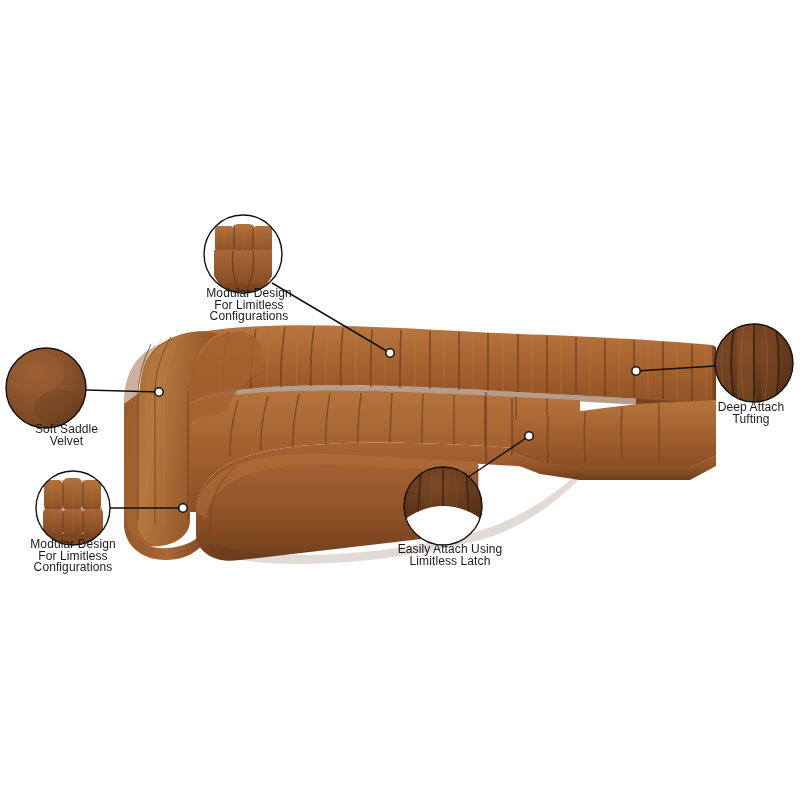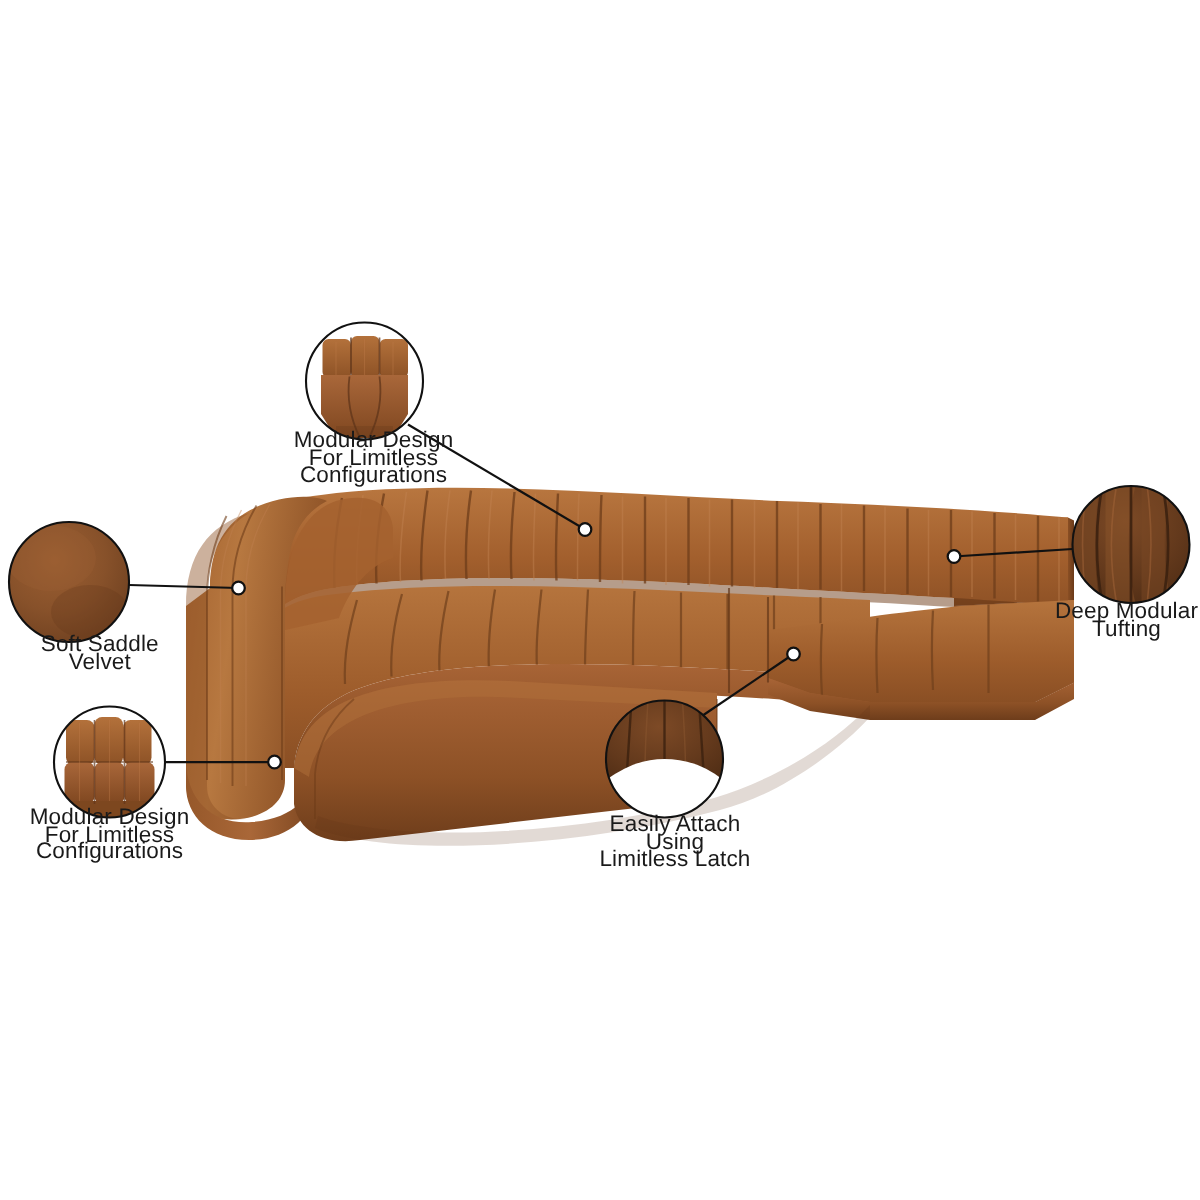--- a/index.html
+++ b/index.html
@@ -22,21 +22,21 @@
     left: 0;
     top: 0;
     width: 800px;
     height: 800px;
   }
   .callout-label {
     position: absolute;
     text-align: center;
     color: #1a1a1a;
     font-family: "Liberation Sans", sans-serif;
-    font-size: 15px;
+    font-size: 12px;
     line-height: 11.5px;
     letter-spacing: 0.1px;
     white-space: pre-line;
     pointer-events: none;
   }
   .lbl-soft-saddle   { left: 0px;   top: 424px; width: 133px; }
   .lbl-modular-left  { left: 11px;  top: 539px; width: 124px; }
   .lbl-modular-top   { left: 192px; top: 288px; width: 114px; }
   .lbl-attach        { left: 386px; top: 544px; width: 128px; }
   .lbl-deep-channel  { left: 702px; top: 402px; width: 98px; }
@@ -419,16 +419,16 @@
 For Limitless
 Configurations</div>
 
   <div class="callout-label lbl-modular-top">Modular Design
 For Limitless
 Configurations</div>
 
   <div class="callout-label lbl-attach">Easily Attach Using
 Limitless Latch</div>
 
-  <div class="callout-label lbl-deep-channel">Deep Modular
+  <div class="callout-label lbl-deep-channel">Deep Attach
 Tufting</div>
 
 </div>
 
 </body></html>

